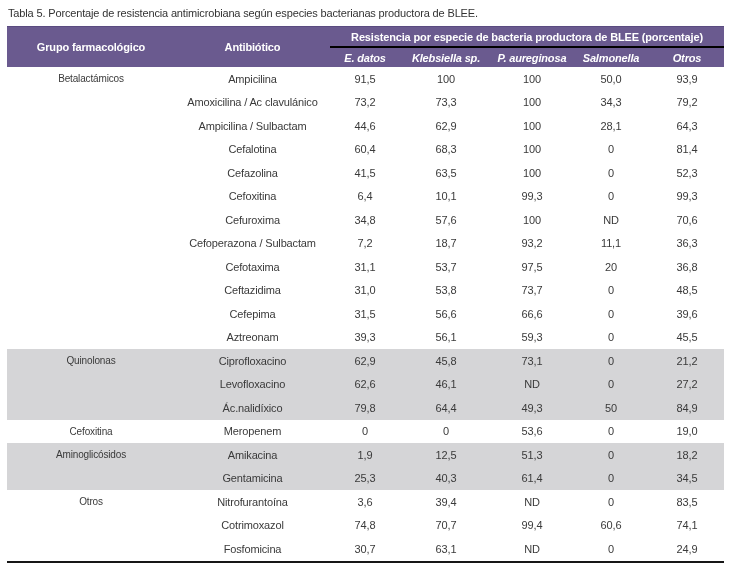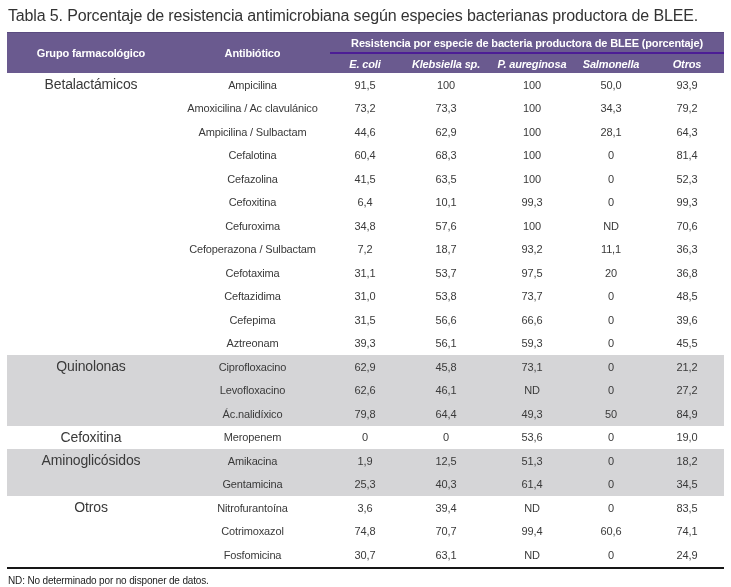--- a/index.html
+++ b/index.html
@@ -4,57 +4,57 @@
 <style>
   html,body{margin:0;padding:0;}
   body{
     width:731px;height:587px;background:#ffffff;
     font-family:"Liberation Sans","DejaVu Sans",sans-serif;
     letter-spacing:-0.15px;
     overflow:hidden;
   }
   .page{padding:4px 7px 0 7px;}
   .caption{
-    font-size:16px;color:#333333;
+    font-size:11px;color:#333333;
     padding:3px 0 7px 1px;
   }
   table{
     border-collapse:collapse;
     width:717px;
     table-layout:fixed;
     border-top:1px solid #5a4b80;
     border-bottom:2px solid #161616;
   }
   thead th{
     background:#6a5a8f;
     color:#ffffff;
     font-weight:bold;
     font-size:11px;
     padding:0;
   }
   .th-group,.th-anti{font-size:11px;height:40px;vertical-align:middle;}
   .th-span{
     font-size:11px;height:19px;vertical-align:middle;
-    border-bottom:2px solid #4c1d95;
+    border-bottom:2px solid #000000;
   }
   .th-species{
     font-style:italic;font-size:11px;height:19px;vertical-align:middle;
   }
   tbody td{
     font-size:11px;color:#3a3a3a;
     text-align:center;
     height:23.5px;
     padding:0;
     vertical-align:middle;
   }
   tr.shaded td{background:#d5d5d7;}
   .td-group{
     vertical-align:top;
     line-height:23.5px;
-    font-size:14px;
+    font-size:10px;
   }
   .footnote{
     font-size:10px;color:#222222;
     padding:6px 0 0 1px;
   }
 </style>
 </head>
 <body>
 
 <div class="page">
@@ -70,21 +70,21 @@
       <col style="width:78px">
       <col style="width:74px">
     </colgroup>
     <thead>
       <tr>
         <th rowspan="2" class="th-group">Grupo farmacológico</th>
         <th rowspan="2" class="th-anti">Antibiótico</th>
         <th colspan="5" class="th-span">Resistencia por especie de bacteria productora de BLEE (porcentaje)</th>
       </tr>
       <tr id="species-row">
-          <th class="th-species">E. coli</th>
+          <th class="th-species">E. datos</th>
           <th class="th-species">Klebsiella sp.</th>
           <th class="th-species">P. aureginosa</th>
           <th class="th-species">Salmonella</th>
           <th class="th-species">Otros</th>
         </tr>
     </thead>
     <tbody id="table-body">
         <tr class="plain">
           <td class="td-group" rowspan="12">Betalactámicos</td>
           <td class="td-anti">Ampicilina</td>
@@ -254,14 +254,13 @@
           <td class="td-anti">Fosfomicina</td>
           <td class="td-val">30,7</td>
           <td class="td-val">63,1</td>
           <td class="td-val">ND</td>
           <td class="td-val">0</td>
           <td class="td-val">24,9</td>
         </tr>
       </tbody>
   </table>
 
-  <div class="footnote">ND: No determinado por no disponer de datos.</div>
 </div>
 
 </body></html>

